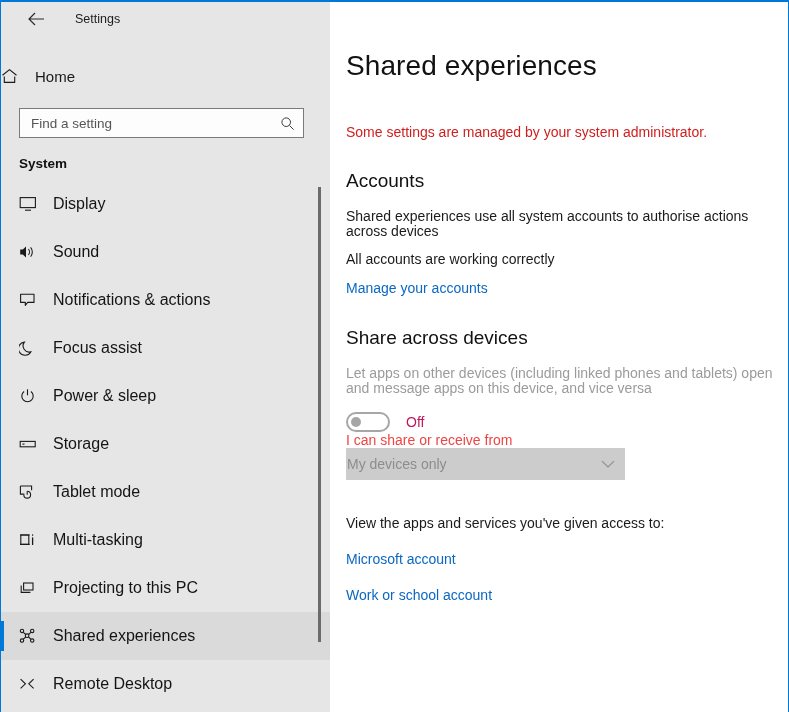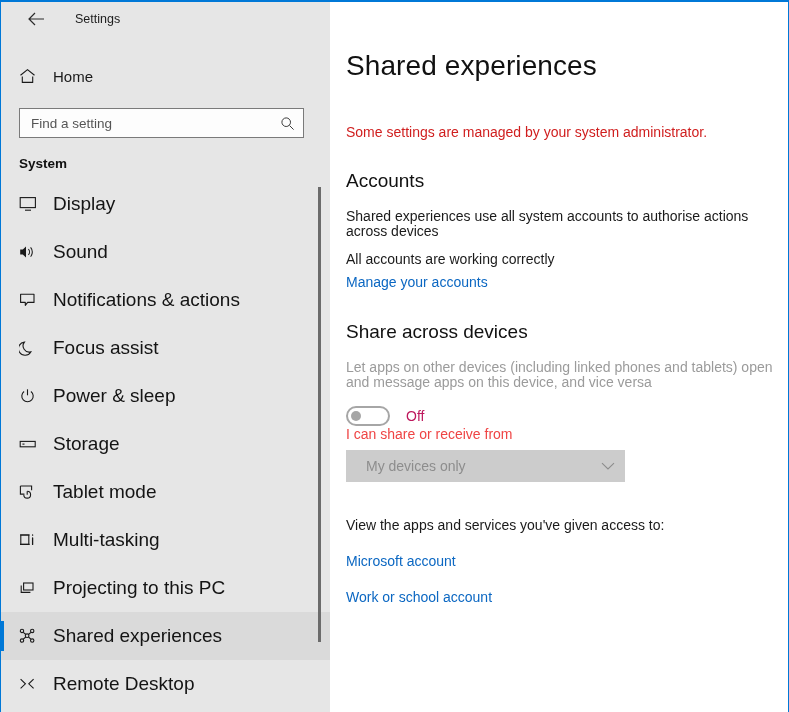--- a/index.html
+++ b/index.html
@@ -44,21 +44,20 @@
     margin-left: 26px;
     font-size: 12.5px;
     color: #1d1d1d;
   }
 
   .home-row {
     display: flex;
     align-items: center;
     height: 38px;
     margin-top: 21px;
-    padding-left: 18px;
   }
   .home-row .ico { width: 22px; display:flex; align-items:center; justify-content:flex-start; color:#1a1a1a; }
   .home-row .lbl { margin-left: 12px; font-size: 15px; color: #1a1a1a; }
 
   .search-wrap {
     margin: 13px 0 0 18px;
     width: 285px; height: 30px;
     background: #fdfdfd;
     border: 1px solid #7a7a7a;
     display: flex;
@@ -92,21 +91,21 @@
     padding-left: 18px;
   }
   .nav-item .ico {
     width: 22px;
     display: flex; align-items: center; justify-content: flex-start;
     color: #1a1a1a;
     flex: 0 0 22px;
   }
   .nav-item .lbl {
     margin-left: 12px;
-    font-size: 19px;
+    font-size: 16px;
     color: #141414;
     white-space: nowrap;
   }
   .nav-item.selected { background: #dadada; }
   .nav-item.selected::before {
     content: "";
     position: absolute;
     left: 0; top: 9px;
     width: 3px; height: 30px;
     background: #0078d7;
@@ -149,21 +148,21 @@
     margin-top: 17px;
     font-size: 14px;
     color: #1a1a1a;
     line-height: 15px;
     max-width: 432px;
   }
   .body-text.tight { margin-top: 13px; }
   .body-text.muted { color: #9b9b9b; }
   .link {
     display: inline-block;
-    margin-top: 7px;
+    margin-top: 13px;
     font-size: 14px;
     color: #0b67c2;
     text-decoration: none;
     cursor: pointer;
   }
 
   .toggle-row {
     display: flex;
     align-items: center;
     margin-top: 16px;
@@ -185,26 +184,25 @@
     margin-left: 16px;
     font-size: 14px;
     color: #be185d;
   }
 
   .field-label {
     font-size: 14px;
     color: #ef4444;
   }
   .dropdown {
-    margin-top: 8px;
     width: 279px; height: 32px;
     background: #cccccc;
     display: flex;
     align-items: center;
-    padding: 0 10px 0 20px;
+    padding: 0 10px 0 1px;
   }
   .dropdown .dd-val {
     flex: 1;
     font-size: 14px;
     color: #8d8d8d;
   }
   .dropdown .dd-chev { color: #8d8d8d; display: flex; align-items: center; }
 </style>
 </head>
 <body>

